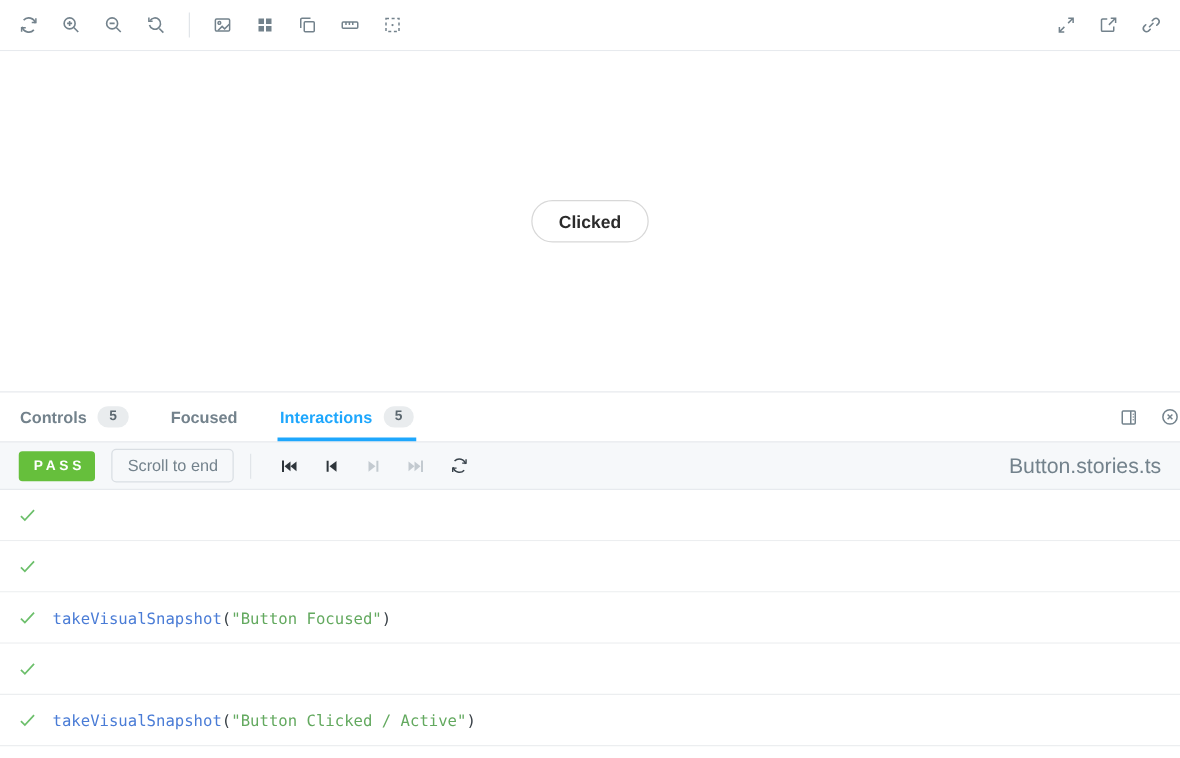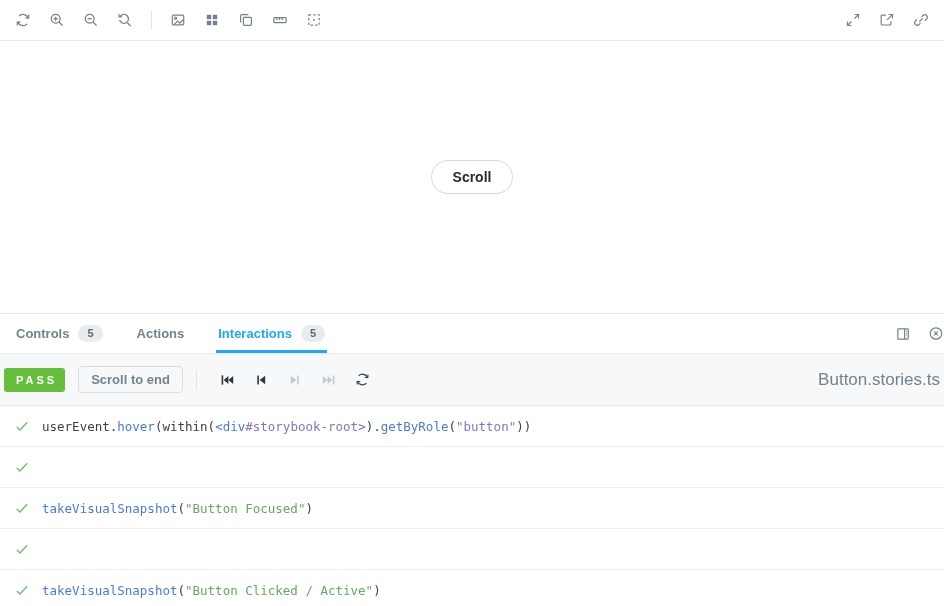--- a/index.html
+++ b/index.html
@@ -41,33 +41,32 @@
   .tab.active { color:#1EA7FD; }
   .tab.active::after { content:""; position:absolute; left:-2px; right:-2px; bottom:0; height:3px; background:#1EA7FD; }
   .tab-badge {
     background:#E9ECEE; color:#5C6870; font-size:11px; font-weight:700;
     padding:3px 9px; border-radius:10px; line-height:1;
   }
   .tabbar-icons { display:flex; align-items:center; gap:17px; }
 
   
   .subbar {
-    height:53px; flex-shrink:0; background:#F6F8FA;
+    height:39px; flex-shrink:0; background:#F6F8FA;
     border-top:1px solid #E7EAEE; border-bottom:1px solid #E7EAEE;
-    display:flex; align-items:center; padding:0 4px; gap:13px;
+    display:flex; align-items:center; padding:0 15px; gap:13px;
   }
   .pass-badge {
     background:#66BF3C; color:#fff; font-size:11px; font-weight:700;
     letter-spacing:3px; padding:7px 8px 6px 12px; border-radius:3px; line-height:1;
   }
   .scroll-btn {
     border:1px solid #D9DEE3; background:transparent; border-radius:4px;
     color:#73828C; font-size:13px; padding:5px 12px; cursor:pointer; line-height:1.2;
     font-family:"Liberation Sans", sans-serif;
-    font-weight:bold;
   }
   .pb-group { display:flex; align-items:center; gap:18px; margin-left:9px; }
   .pb { width:16px; height:16px; cursor:pointer; display:flex; align-items:center; justify-content:center; }
   .pb-dark { color:#2E353B; }
   .pb-light { color:#C3CAD0; cursor:default; }
   .pb-rerun { color:#3A444C; }
   .filename { margin-left:auto; color:#73828C; font-size:17px; }
 
   
   .rows { flex:1; overflow:hidden; }
@@ -174,33 +173,33 @@
         <svg width="16" height="16" viewBox="0 0 16 16" fill="none" stroke="currentColor" stroke-width="1.3" stroke-linecap="round">
           <path d="M6.6 9.4l2.8-2.8"></path>
           <path d="M8.8 4.6l1.5-1.5a2.6 2.6 0 0 1 3.6 3.6L12.4 8.2"></path>
           <path d="M7.2 11.4l-1.5 1.5a2.6 2.6 0 0 1-3.6-3.6l1.5-1.5"></path>
         </svg>
       </span>
     </div>
   </div>
 
   <div class="canvas">
-    <button class="story-button">Scroll</button>
+    <button class="story-button">Clicked</button>
   </div>
 
   <div class="panel">
 
     <div class="tabbar">
       <div class="tabs">
         <div class="tab">
           <span>Controls</span>
           <span class="tab-badge">5</span>
         </div>
         <div class="tab">
-          <span>Actions</span>
+          <span>Focused</span>
         </div>
         <div class="tab active">
           <span>Interactions</span>
           <span class="tab-badge">5</span>
         </div>
       </div>
       <div class="tabbar-icons">
         <span class="icon-btn">
           <svg width="16" height="16" viewBox="0 0 16 16" fill="none" stroke="currentColor" stroke-width="1.2">
             <rect x="2.8" y="2.8" width="10.4" height="10.4" rx="0.8"></rect>
@@ -262,21 +261,20 @@
       <span class="filename">Button.stories.ts</span>
     </div>
 
     <div class="rows">
       <div class="irow">
         <span class="check">
           <svg width="14" height="14" viewBox="0 0 16 16" fill="none" stroke="currentColor" stroke-width="1.6">
               <path d="M2 9l3.6 3.6L14 3.6"></path>
             </svg>
         </span>
-        <code><span class="c-p">userEvent.</span><span class="c-m">hover</span><span class="c-p">(within(</span><span class="c-t">&lt;div</span><span class="c-i">#storybook-root</span><span class="c-t">&gt;</span><span class="c-p">).</span><span class="c-m">getByRole</span><span class="c-p">(</span><span class="c-s">"button"</span><span class="c-p">))</span></code>
       </div>
       <div class="irow">
         <span class="check">
           <svg width="14" height="14" viewBox="0 0 16 16" fill="none" stroke="currentColor" stroke-width="1.6">
               <path d="M2 9l3.6 3.6L14 3.6"></path>
             </svg>
         </span>
       </div>
       <div class="irow">
         <span class="check">

